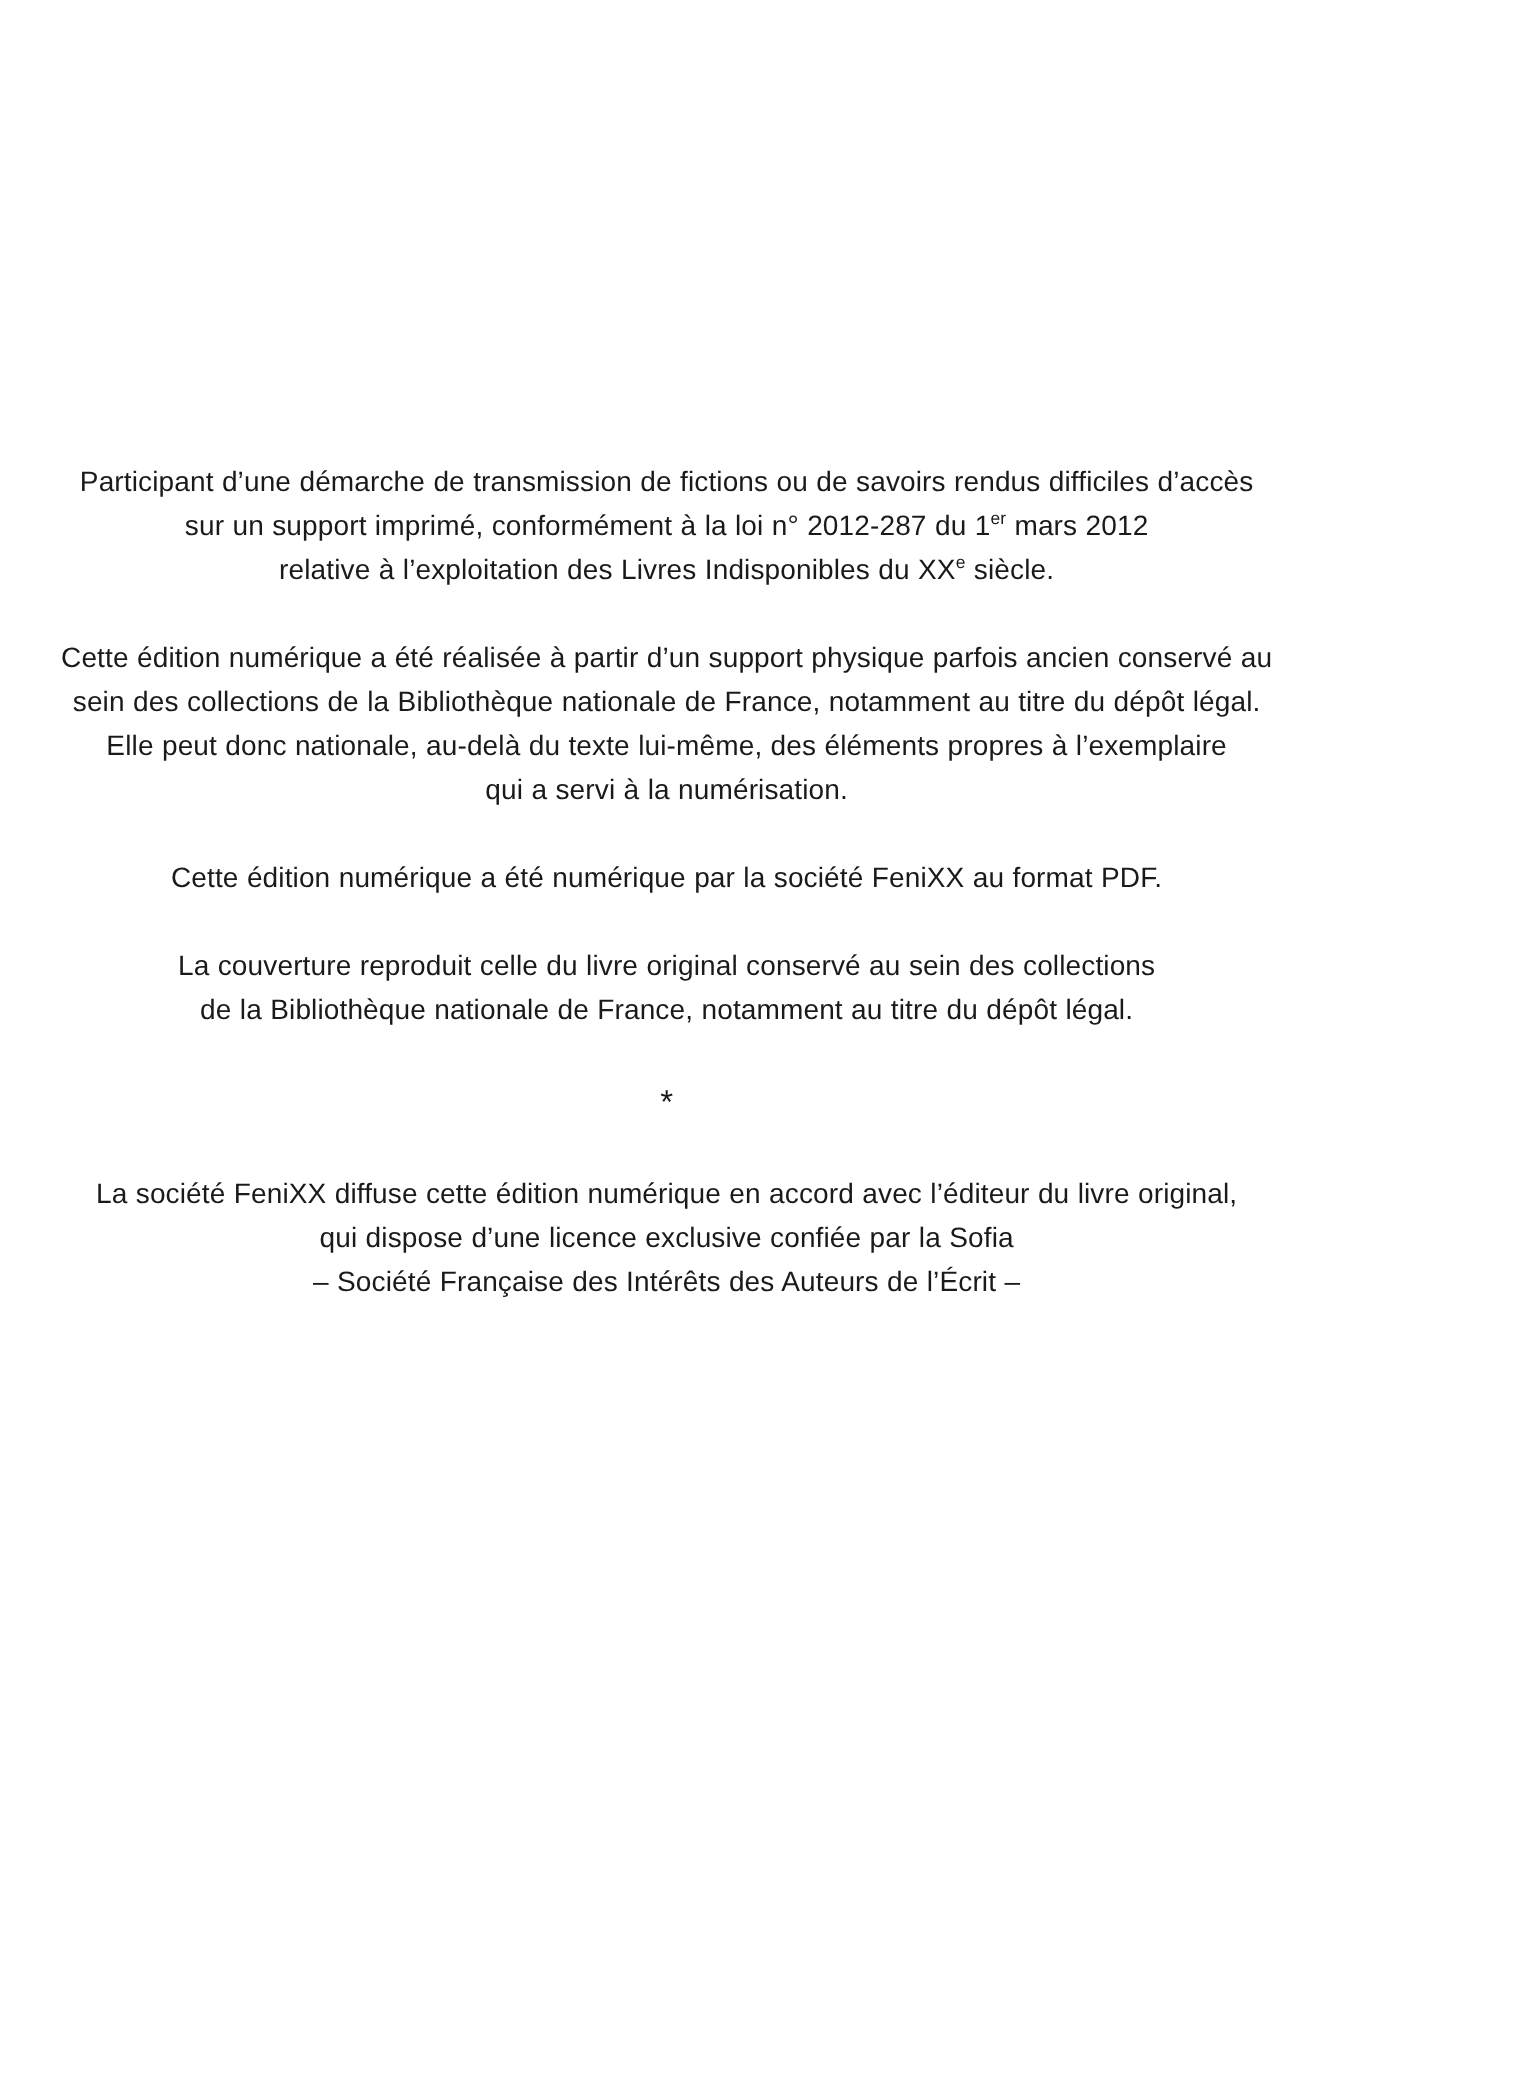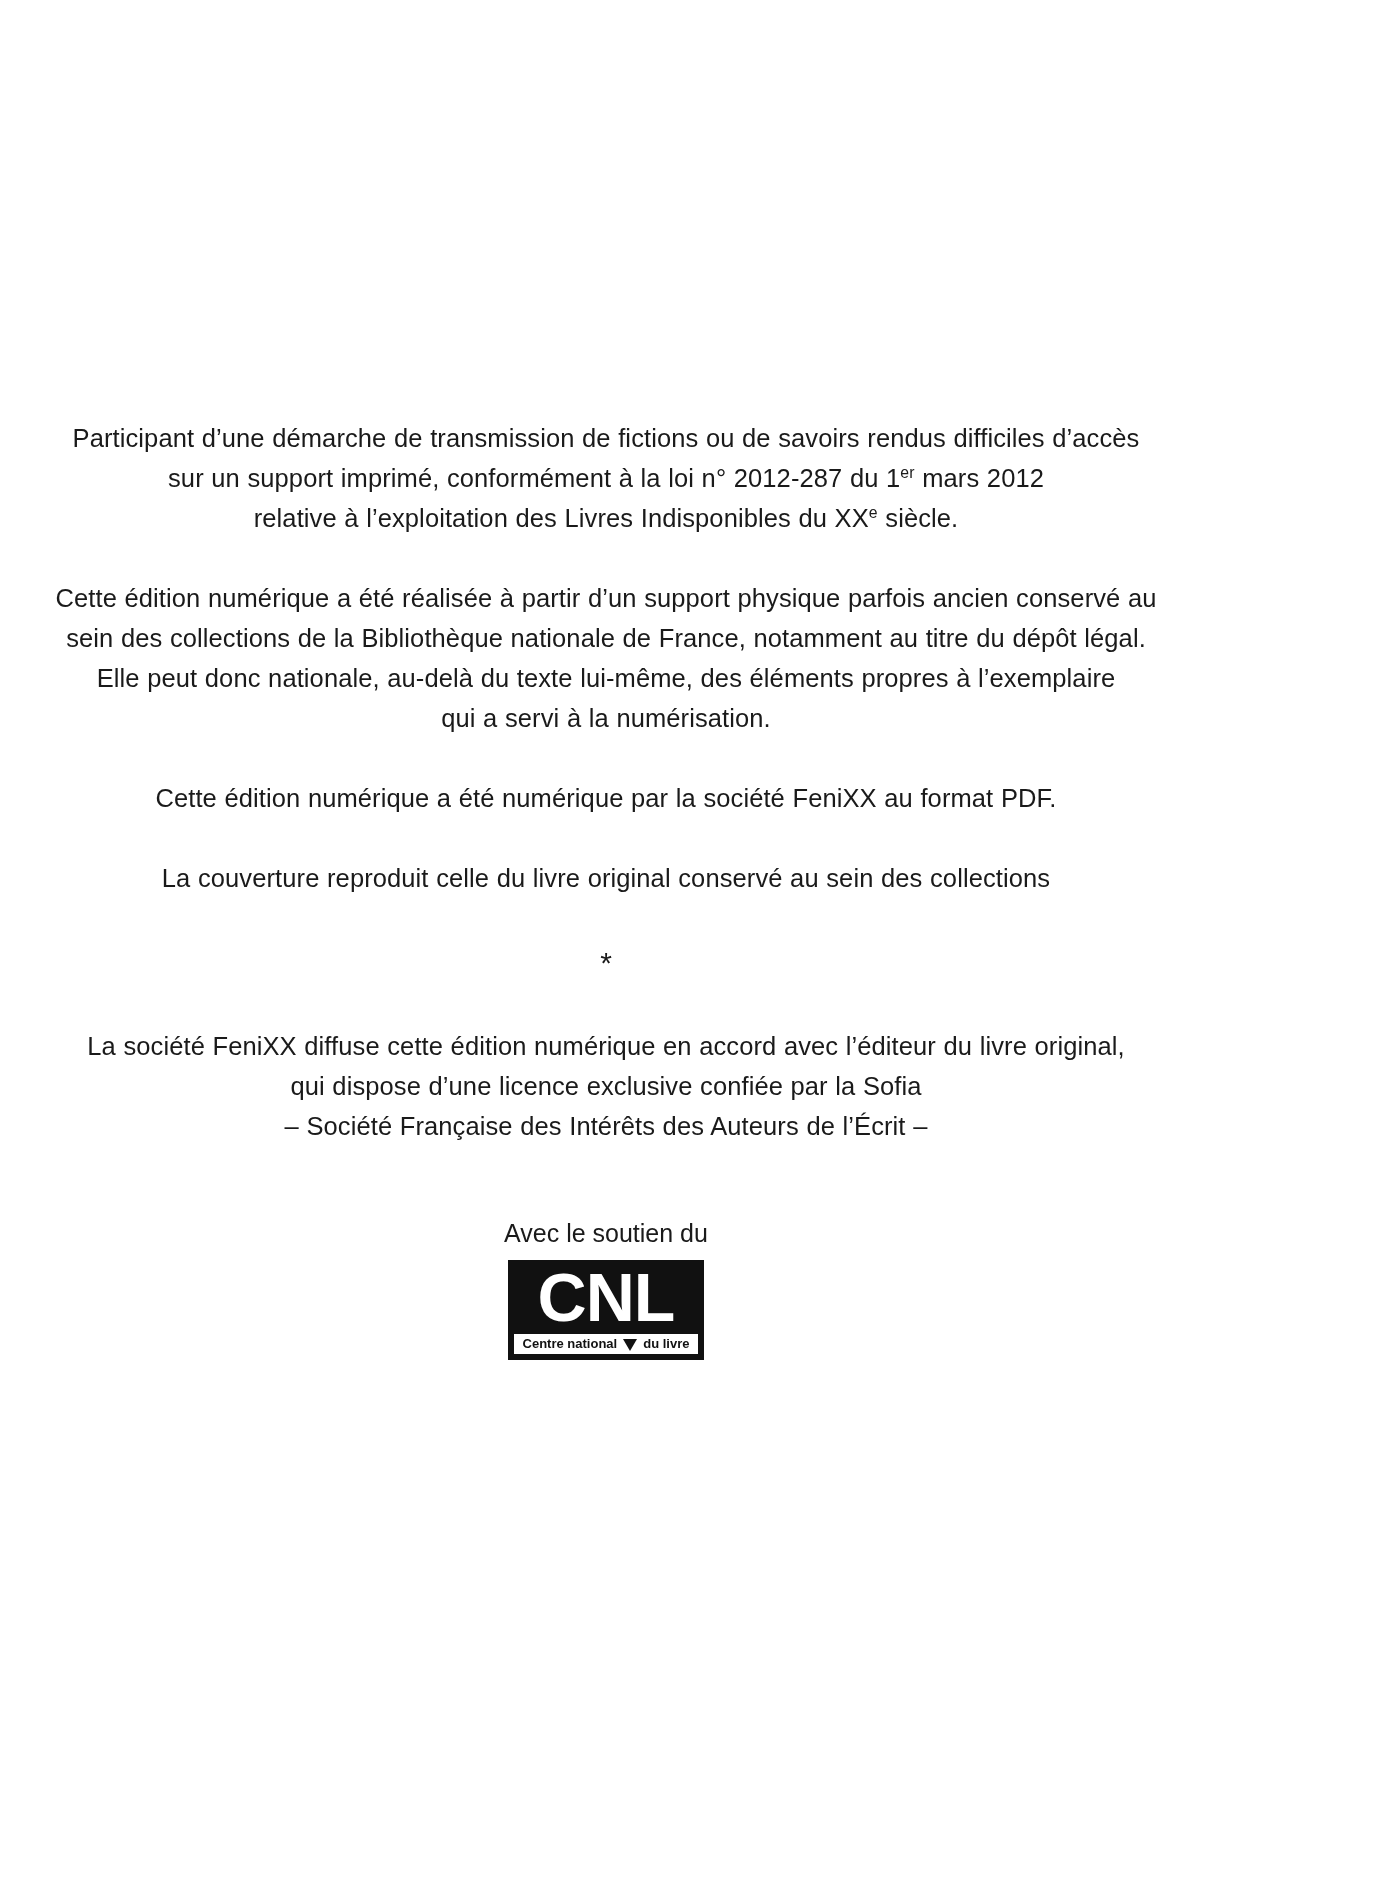--- a/index.html
+++ b/index.html
@@ -135,36 +135,26 @@
       <span class="ln">Elle peut donc nationale, au-delà du texte lui-même, des éléments propres à l’exemplaire</span>
       <span class="ln">qui a servi à la numérisation.</span>
     </div>
 
     <div class="para">
       <span class="ln">Cette édition numérique a été numérique par la société FeniXX au format PDF.</span>
     </div>
 
     <div class="para">
       <span class="ln">La couverture reproduit celle du livre original conservé au sein des collections</span>
+      <span class="ln">de la Bibliothèque nationale de France, notamment au titre du dépôt légal.</span>
     </div>
 
     <div class="star">*</div>
 
     <div class="para">
       <span class="ln">La société FeniXX diffuse cette édition numérique en accord avec l’éditeur du livre original,</span>
       <span class="ln">qui dispose d’une licence exclusive confiée par la Sofia</span>
       <span class="ln">– Société Française des Intérêts des Auteurs de l’Écrit –</span>
     </div>
 
-    <div class="logo-block">
-      <div class="logo-caption">Avec le soutien du</div>
-      <div class="cnl">
-        <div class="cnl-letters">CNL</div>
-        <div class="cnl-sub">
-          <span>Centre national</span>
-          <span class="tick"></span>
-          <span>du livre</span>
-        </div>
-      </div>
-    </div>
 
   </div>
 </div>
 
 </body></html>

